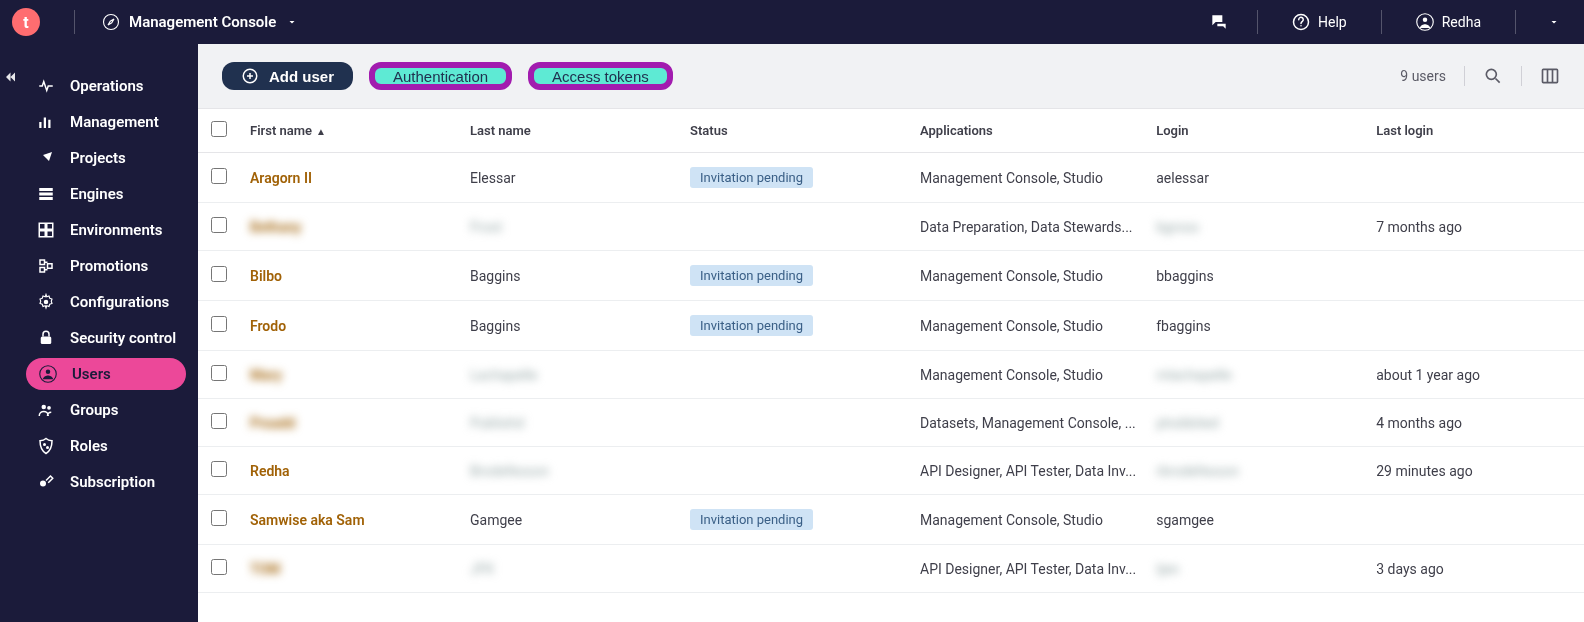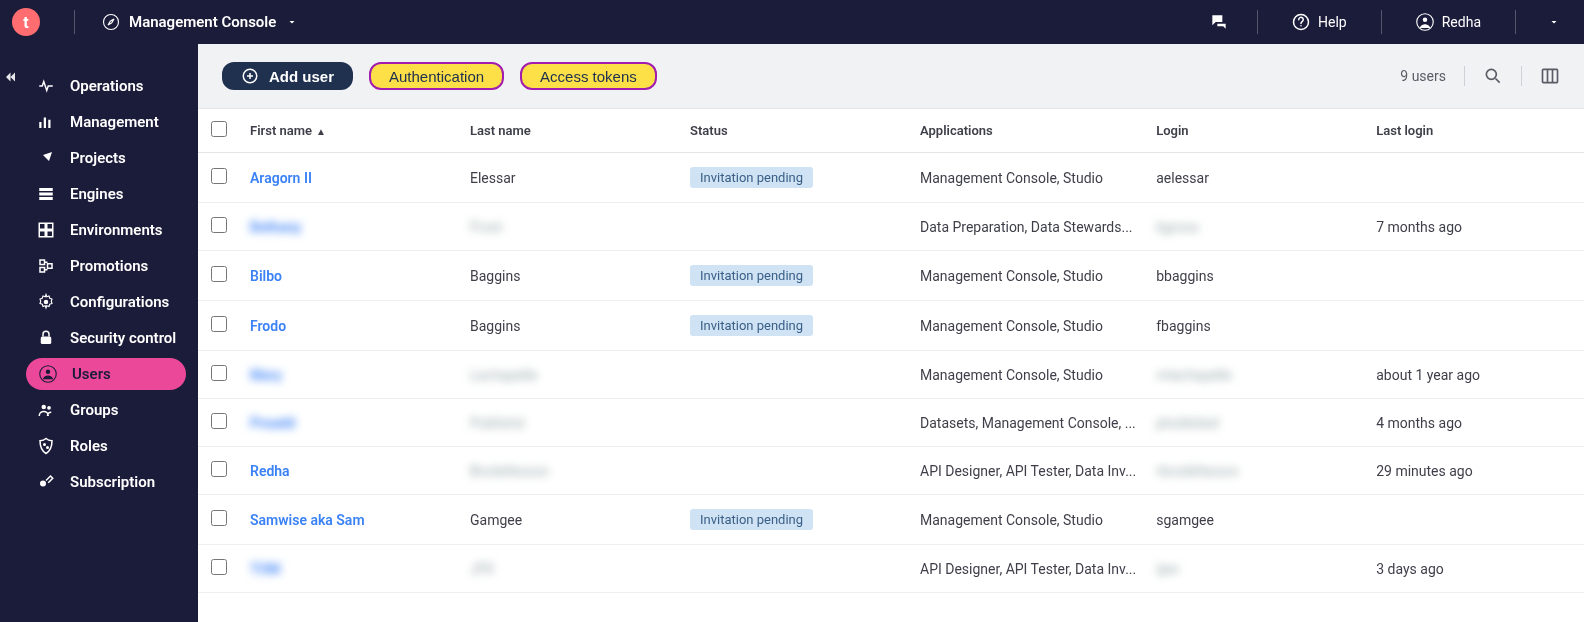--- a/index.html
+++ b/index.html
@@ -63,37 +63,37 @@
 
 .toolbar {
   background: #f1f2f4; padding: 18px 24px; display: flex; align-items: center; gap: 16px;
   border-bottom: 1px solid #e5e5e8;
 }
 .btn {
   height: 28px; padding: 0 18px; border-radius: 12px; display: inline-flex; align-items: center; gap: 10px;
   font-size: 15px; font-weight: 600; cursor: pointer; border: 1px solid transparent;
 }
 .btn-primary { background: #20314f; color: #fff; }
-.btn-outline { background: #fde047; color: #20314f; border: 2px solid #a21caf; font-weight: 500; }
+.btn-outline { background: #5eead4; color: #20314f; border: 6px solid #a21caf; font-weight: 500; }
 .toolbar-right { margin-left: auto; display: flex; align-items: center; gap: 18px; color: #5b5b66; }
 .vdiv2 { width: 1px; height: 20px; background: #d0d0d6; }
 
 
 .table-wrap { flex: 1; overflow: auto; }
 table { width: 100%; border-collapse: collapse; }
 thead th {
   text-align: left; font-weight: 600; font-size: 13px; color: #3f3f4a;
   padding: 12px 10px; border-bottom: 1px solid #e5e5e8; background: #fff;
 }
 th.checkbox-col, td.checkbox-col { width: 42px; text-align: center; }
 tbody td {
   padding: 14px 10px; border-bottom: 1px solid #eceef0; font-size: 14px; color: #3f3f4a;
   white-space: nowrap; overflow: hidden; text-overflow: ellipsis;
 }
-tbody td.firstname { font-weight: 600; color: #3b82f6; }
+tbody td.firstname { font-weight: 600; color: #a16207; }
 .badge {
   display: inline-block; background: #cfe3f5; color: #3a5f86;
   padding: 3px 10px; border-radius: 3px; font-size: 13px;
 }
 .blur { filter: blur(4px); color: #9aa; }
 input[type="checkbox"] { width: 16px; height: 16px; cursor: pointer; }
 
 .sort-arrow { font-size: 10px; margin-left: 4px; }
 svg { display: block; }
 </style>

